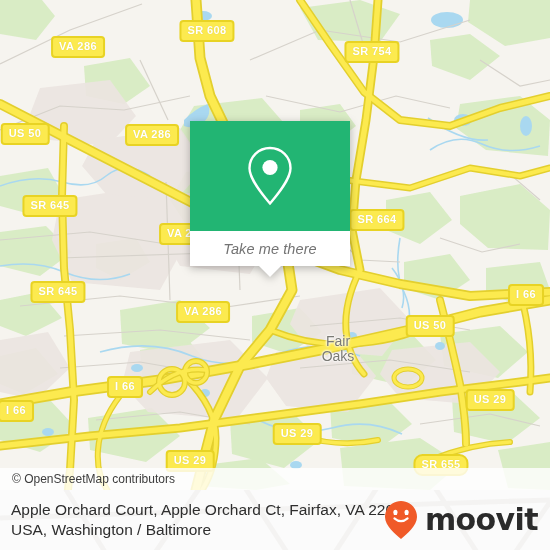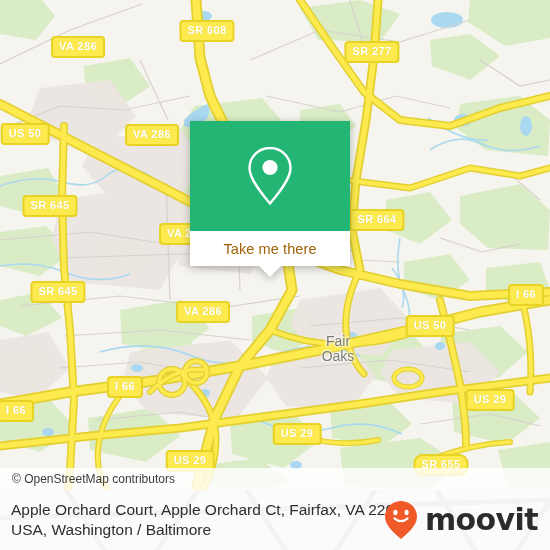--- a/index.html
+++ b/index.html
@@ -111,23 +111,24 @@
     width: 160px;
     height: 35px;
     background: #ffffff;
     display: flex;
     align-items: center;
     justify-content: center;
   }
   #callout-footer-label {
     font-family: "Liberation Sans", sans-serif;
     font-size: 14.5px;
-    color: #a16207;
+    color: #737373;
     letter-spacing: 0.1px;
     white-space: nowrap;
+    font-style: italic;
   }
   #callout-tail {
     position: absolute;
     left: 50%;
     top: 100%;
     transform: translateX(-50%);
     width: 0;
     height: 0;
     border-left: 11px solid transparent;
     border-right: 11px solid transparent;
@@ -366,21 +367,21 @@
         <g stroke="#fcea4f" fill="none" stroke-width="3" stroke-linecap="round">
           <ellipse cx="408" cy="378" rx="14" ry="9"></ellipse>
         </g>
       </g>
     </svg>
 
     <div class="place-label" style="left:338px; top:305px;">Fair
 Oaks</div>
 
     <div class="shield" style="left:207px; top:31px;">SR 608</div>
-    <div class="shield" style="left:372px; top:52px;">SR 277</div>
+    <div class="shield" style="left:372px; top:52px;">SR 754</div>
     <div class="shield" style="left:78px; top:47px;">VA 286</div>
     <div class="shield" style="left:152px; top:135px;">VA 286</div>
     <div class="shield" style="left:25px; top:134px;">US 50</div>
     <div class="shield" style="left:50px; top:206px;">SR 645</div>
     <div class="shield" style="left:58px; top:292px;">SR 645</div>
     <div class="shield" style="left:186px; top:234px;">VA 286</div>
     <div class="shield" style="left:377px; top:220px;">SR 664</div>
     <div class="shield" style="left:203px; top:312px;">VA 286</div>
     <div class="shield" style="left:430px; top:326px;">US 50</div>
     <div class="shield" style="left:526px; top:295px;">I 66</div>

